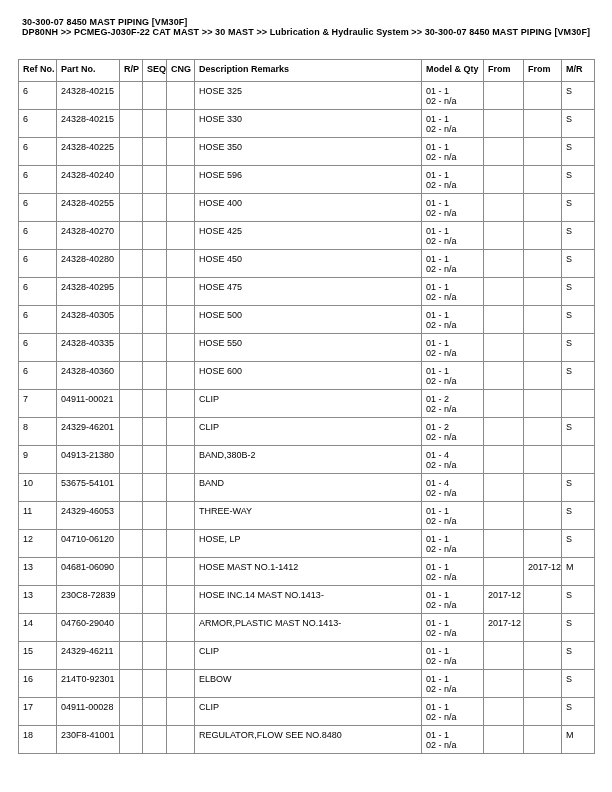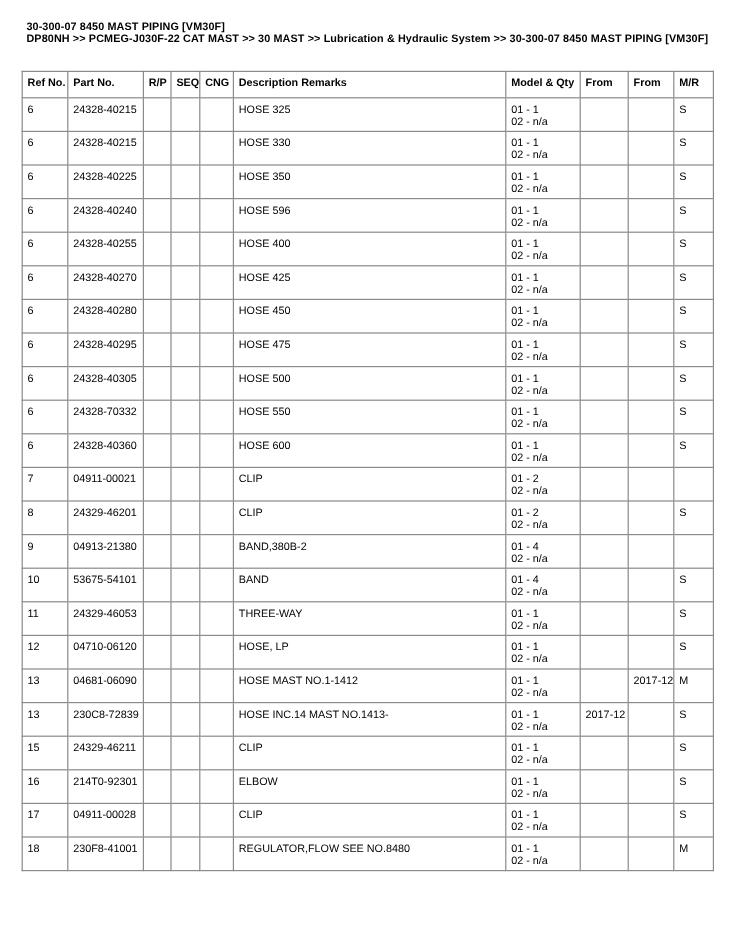--- a/index.html
+++ b/index.html
@@ -223,21 +223,21 @@
           <td>
             <div class="model-line">01 - 1</div>
             <div class="model-line">02 - n/a</div>
           </td>
           <td></td>
           <td></td>
           <td>S</td>
         </tr>
         <tr>
           <td>6</td>
-          <td>24328-70332</td>
+          <td>24328-40335</td>
           <td></td>
           <td></td>
           <td></td>
           <td>HOSE 550</td>
           <td>
             <div class="model-line">01 - 1</div>
             <div class="model-line">02 - n/a</div>
           </td>
           <td></td>
           <td></td>
@@ -363,20 +363,35 @@
           <td>2017-12</td>
           <td>M</td>
         </tr>
         <tr>
           <td>13</td>
           <td>230C8-72839</td>
           <td></td>
           <td></td>
           <td></td>
           <td>HOSE INC.14 MAST NO.1413-</td>
+          <td>
+            <div class="model-line">01 - 1</div>
+            <div class="model-line">02 - n/a</div>
+          </td>
+          <td>2017-12</td>
+          <td></td>
+          <td>S</td>
+        </tr>
+        <tr>
+          <td>14</td>
+          <td>04760-29040</td>
+          <td></td>
+          <td></td>
+          <td></td>
+          <td>ARMOR,PLASTIC MAST NO.1413-</td>
           <td>
             <div class="model-line">01 - 1</div>
             <div class="model-line">02 - n/a</div>
           </td>
           <td>2017-12</td>
           <td></td>
           <td>S</td>
         </tr>
         <tr>
           <td>15</td>

